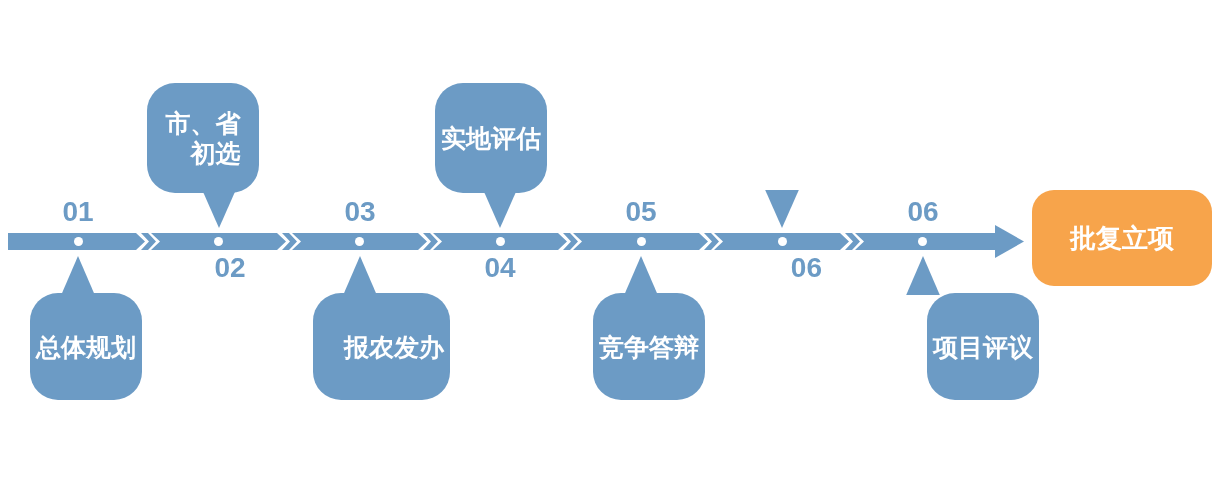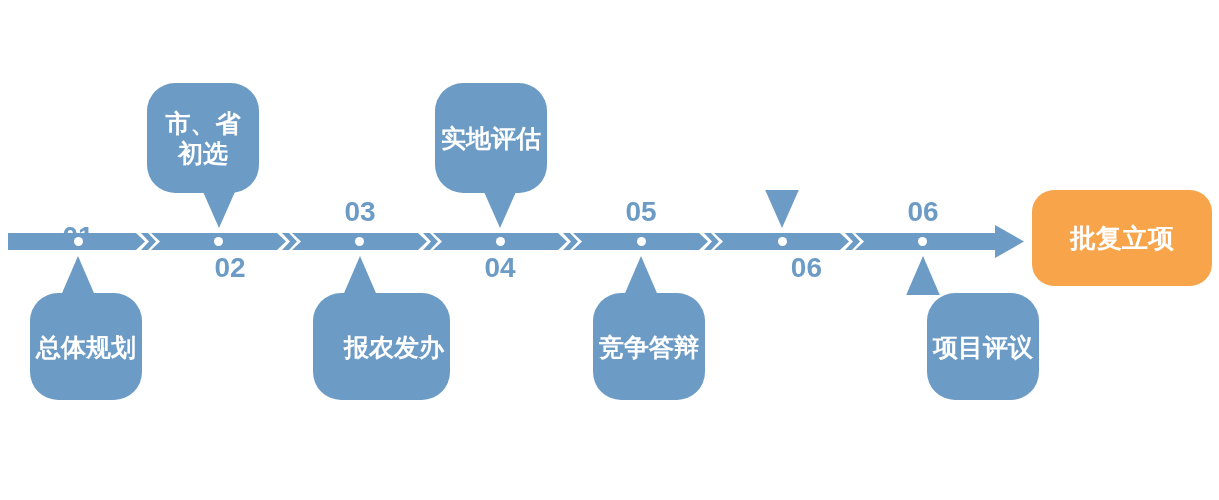--- a/index.html
+++ b/index.html
@@ -65,21 +65,21 @@
     position: absolute;
     width: 80px;
     font-size: 28px;
     font-weight: bold;
     color: var(--blue);
     text-align: center;
     line-height: 28px;
   }
   .num.above { top: 198px; }
   .num.below { top: 254px; }
-  .n0 { left: 38px; margin-top: 25px; }  .n1 { left: 190px; } .n2 { left: 320px; text-align: center; }
+  .n0 { left: 38px; }  .n1 { left: 190px; } .n2 { left: 320px; text-align: center; }
   .n3 { left: 460px; } .n4 { left: 601px; } .n5 { left: 742px; text-align: right; }
   .n6 { left: 883px; }
 
   
   .bubble {
     position: absolute;
     width: 112px;
     background: var(--blue);
     border-radius: 28px;
     display: flex;
@@ -89,21 +89,21 @@
   .bubble.top    { top: 83px;  height: 110px; }
   .bubble.bottom { top: 293px; height: 107px; }
   .bubble-label {
     color: #ffffff;
     font-size: 25px;
     font-weight: bold;
     line-height: 1.2;
     text-align: center;
     white-space: pre-line;
   }
-  .bubble.multiline .bubble-label { text-align: center; }
+  .bubble.multiline .bubble-label { text-align: right; }
   .bb1 { left: 147px; } .bb3 { left: 435px; } .bb5 { left: 715px; }
   .bb0 { left: 30px; }  .bb2 { left: 313px; padding-left: 25px; } .bb4 { left: 593px; }
   .bb6 { left: 927px; }
 
   .tail {
     position: absolute;
     width: 42px;
     background: var(--blue);
   }
   .tail.down { top: 190px; height: 38px; clip-path: polygon(10% 0, 90% 0, 50% 100%); }

